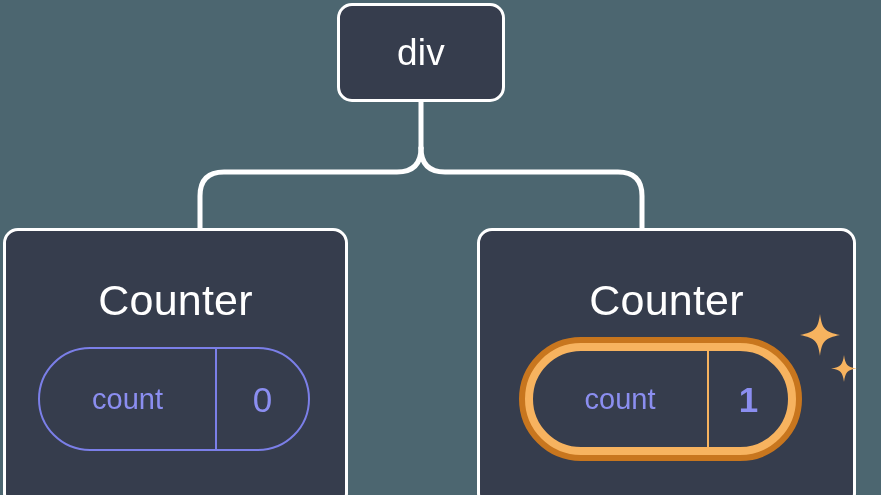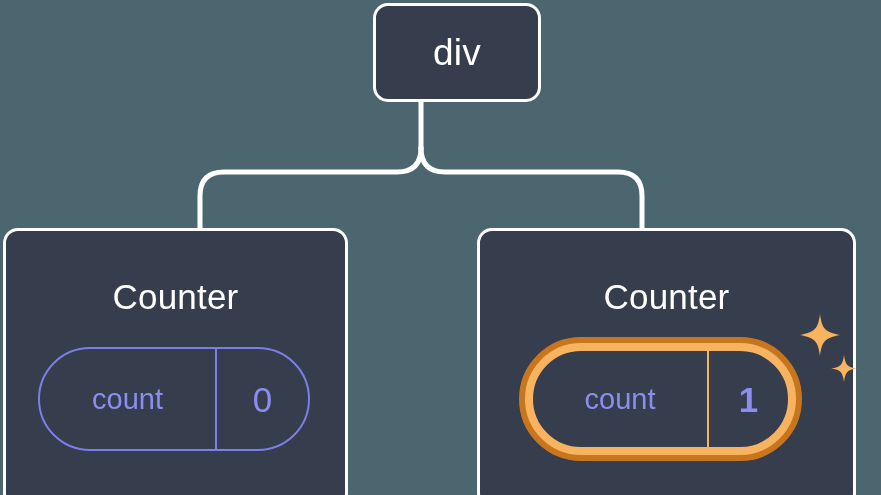--- a/index.html
+++ b/index.html
@@ -41,38 +41,37 @@
     display: flex;
     flex-direction: column;
     align-items: center;
   }
   #node-div {
     left: 337px;
     top: 3px;
     width: 168px;
     height: 99px;
     justify-content: center;
-    margin-left: 36px;
   }
   #node-counter-left {
     left: 3px;
     top: 228px;
     width: 345px;
     height: 280px;
   }
   #node-counter-right {
     left: 477px;
     top: 228px;
     width: 379px;
     height: 280px;
   }
 
   .node-title {
     color: #ffffff;
-    font-size: 35px;
+    font-size: 43px;
     font-weight: 400;
     letter-spacing: 0.2px;
     line-height: 1;
     white-space: nowrap;
   }
   #node-div .node-title {
     font-size: 37px;
   }
   #node-counter-left .node-title,
   #node-counter-right .node-title {

